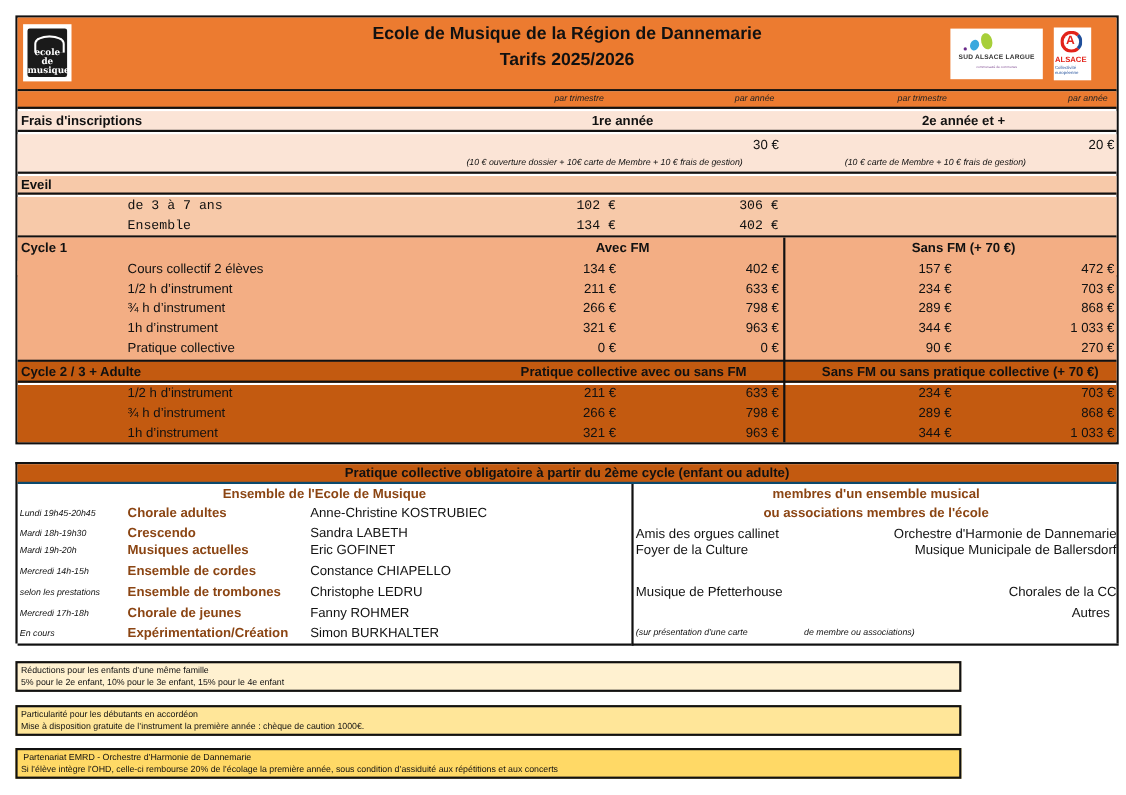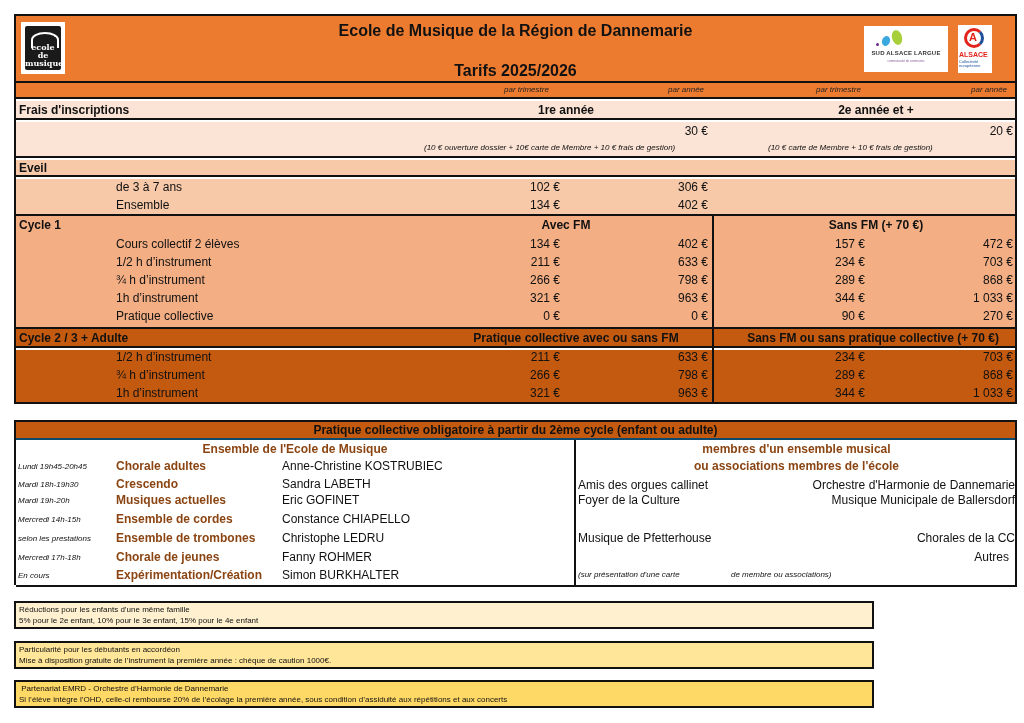--- a/index.html
+++ b/index.html
@@ -7,21 +7,21 @@
   body { font-family: "Liberation Sans", sans-serif; color: #111; position: relative; font-size: 12px; }
 
   .abs { position: absolute; }
 
   
   #tarif { left: 14px; top: 14px; width: 1003px; height: 390px; border: 2px solid #111; }
 
   .hdr { position: absolute; left: 0; top: 0; width: 100%; height: 67px; background: #ec7b30; border-bottom: 2px solid #111; }
   .hdr .title { position: absolute; left: 0; width: 100%; text-align: center; font-weight: bold; font-size: 16px; color: #111; }
   .hdr .t1 { top: 6px; }
-  .hdr .t2 { top: 46px; }
+  .hdr .t2 { top: 30px; }
 
   .logo-left { position: absolute; left: 5px; top: 6px; width: 44px; height: 52px; background: #fff; padding: 4px; }
   .logo-left .inner { width: 100%; height: 100%; background: #1a1a1a; border-radius: 2px; position: relative; color: #fff; font-family: "DejaVu Serif", serif; font-size: 8px; line-height: 8px; text-align: center; }
   .logo-left .inner .note { position: absolute; top: 6px; left: 6px; width: 28px; height: 16px; border-radius: 50% 50% 0 0; border: 2px solid #fff; border-bottom: none; }
   .logo-left .inner .txt { position: absolute; bottom: 3px; left: 0; width: 100%; font-weight: bold; }
 
   .logo-sal { position: absolute; left: 848px; top: 10px; width: 84px; height: 46px; background: #fff; }
   .logo-sal .d1 { position: absolute; left: 18px; top: 10px; width: 8px; height: 10px; border-radius: 50%; background: #39a8de; transform: rotate(20deg); }
   .logo-sal .d2 { position: absolute; left: 28px; top: 4px; width: 10px; height: 15px; border-radius: 50%; background: #a7cf3a; transform: rotate(-15deg); }
   .logo-sal .d0 { position: absolute; left: 12px; top: 17px; width: 3px; height: 3px; border-radius: 50%; background: #6a2a8a; }
@@ -116,21 +116,21 @@
   <div class="row c-light bb" style="top:106px;height:36px;">
     <div class="num" style="right:307px;top:2px">30 €</div>
     <div class="num" style="right:2px;top:2px">20 €</div>
     <div class="note-it" style="left:408px;top:21px">(10 € ouverture dossier + 10€ carte de Membre + 10 € frais de gestion)</div>
     <div class="note-it" style="left:752px;top:21px">(10 € carte de Membre + 10 € frais de gestion)</div>
   </div>
 
   <div class="row c-mid bb" style="top:144px;height:17px;">
     <div class="lbl-b" style="top:1px">Eveil</div>
   </div>
-  <div class="row c-mid bb" style="top:163px;height:37px;">
+  <div class="row c-mid bb" style="top:163px;height:37px;font-family:Liberation Mono, monospace;">
     <div class="item" style="top:1px">de 3 à 7 ans</div>
     <div class="num" style="right:455px;top:1px">102 €</div>
     <div class="num" style="right:307px;top:1px">306 €</div>
     <div class="item" style="top:19px">Ensemble</div>
     <div class="num" style="right:455px;top:19px">134 €</div>
     <div class="num" style="right:307px;top:19px">402 €</div>
   </div>
 
   <div class="row c-c1 bb" style="top:200px;height:36px;">
     <div class="lbl-b" style="top:2px">Cycle 1</div>

